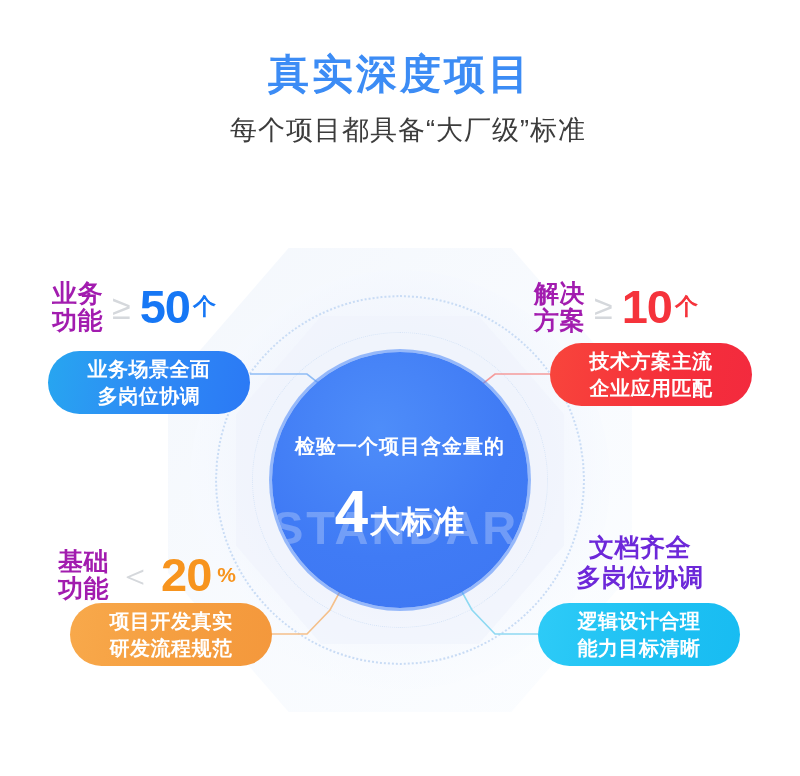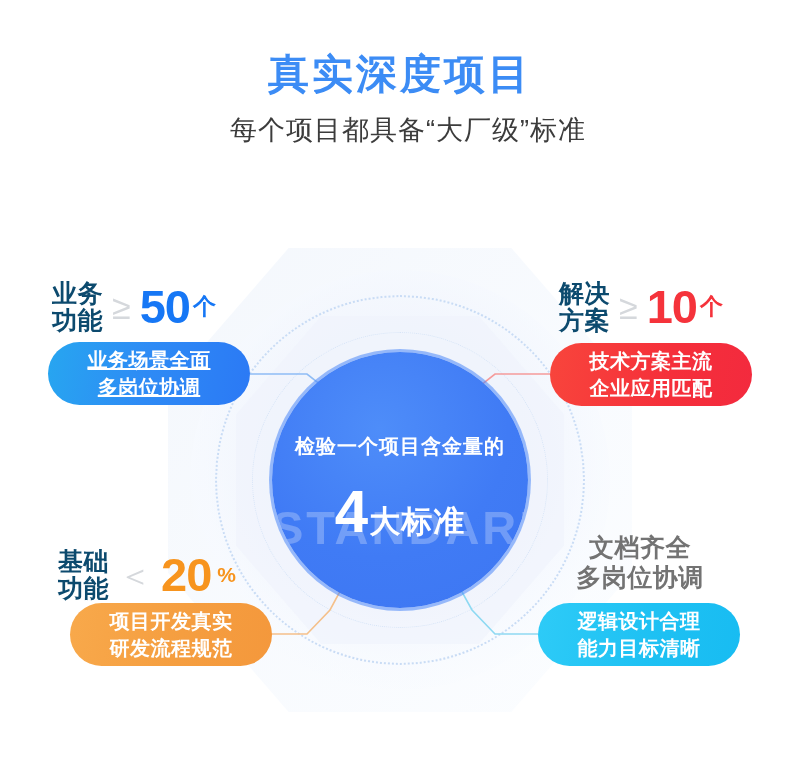--- a/index.html
+++ b/index.html
@@ -156,21 +156,21 @@
     position: absolute;
   }
   .stat-head {
     display: flex;
     align-items: center;
     white-space: nowrap;
   }
   .stat-name {
     font-size: 25px;
     font-weight: 700;
-    color: #0c4a6e;
+    color: #a21caf;
     line-height: 1.06;
     letter-spacing: 0.5px;
   }
   .stat-op {
     font-size: 34px;
     font-weight: 400;
     color: #D5D8DC;
     margin: 0 9px;
     line-height: 1;
   }
@@ -222,21 +222,21 @@
   .stat-name.two {
     display: flex;
     flex-direction: column;
   }
   .label-right {
     text-align: center;
   }
   .label-plain {
     font-size: 25px;
     font-weight: 700;
-    color: #737373;
+    color: #6d28d9;
     line-height: 1.18;
     letter-spacing: 0.5px;
     white-space: nowrap;
   }
 </style>
 </head>
 <body>
 
 <div id="stage">
 
@@ -271,26 +271,26 @@
     <div class="stat-head">
       <div class="stat-name two">
         <span>业务</span>
         <span>功能</span>
       </div>
       <div class="stat-op">≥</div>
       <div class="stat-num num-blue">50</div>
       <div class="stat-unit num-blue">个</div>
     </div>
   </div>
-  <div class="pill pill-blue" style="left:48px; top:342px;text-decoration:underline;">
+  <div class="pill pill-blue" style="left:48px; top:351px;">
     <div class="pill-line">业务场景全面</div>
     <div class="pill-line">多岗位协调</div>
   </div>
 
-  <div class="stat" style="left:559px; top:280px;">
+  <div class="stat" style="left:534px; top:280px;">
     <div class="stat-head">
       <div class="stat-name two">
         <span>解决</span>
         <span>方案</span>
       </div>
       <div class="stat-op">≥</div>
       <div class="stat-num num-red">10</div>
       <div class="stat-unit num-red">个</div>
     </div>
   </div>

